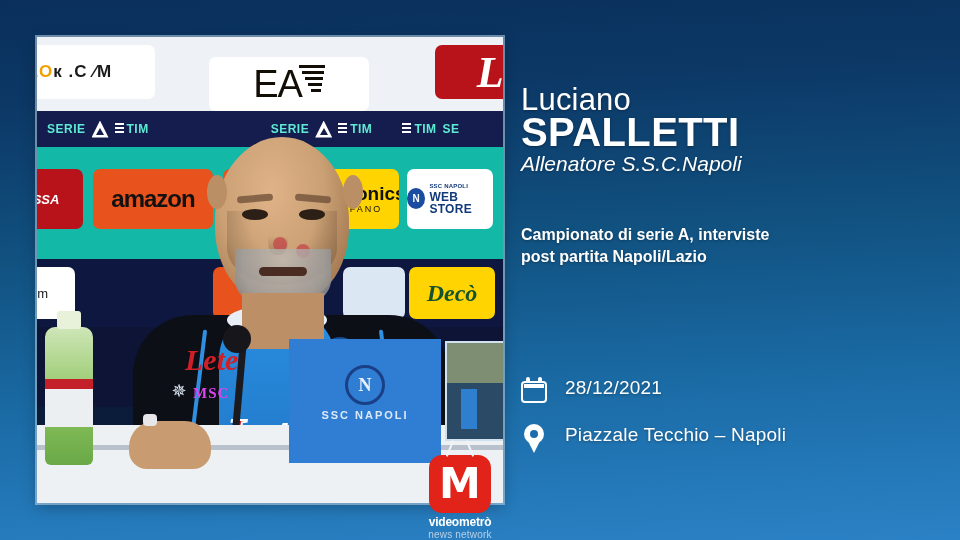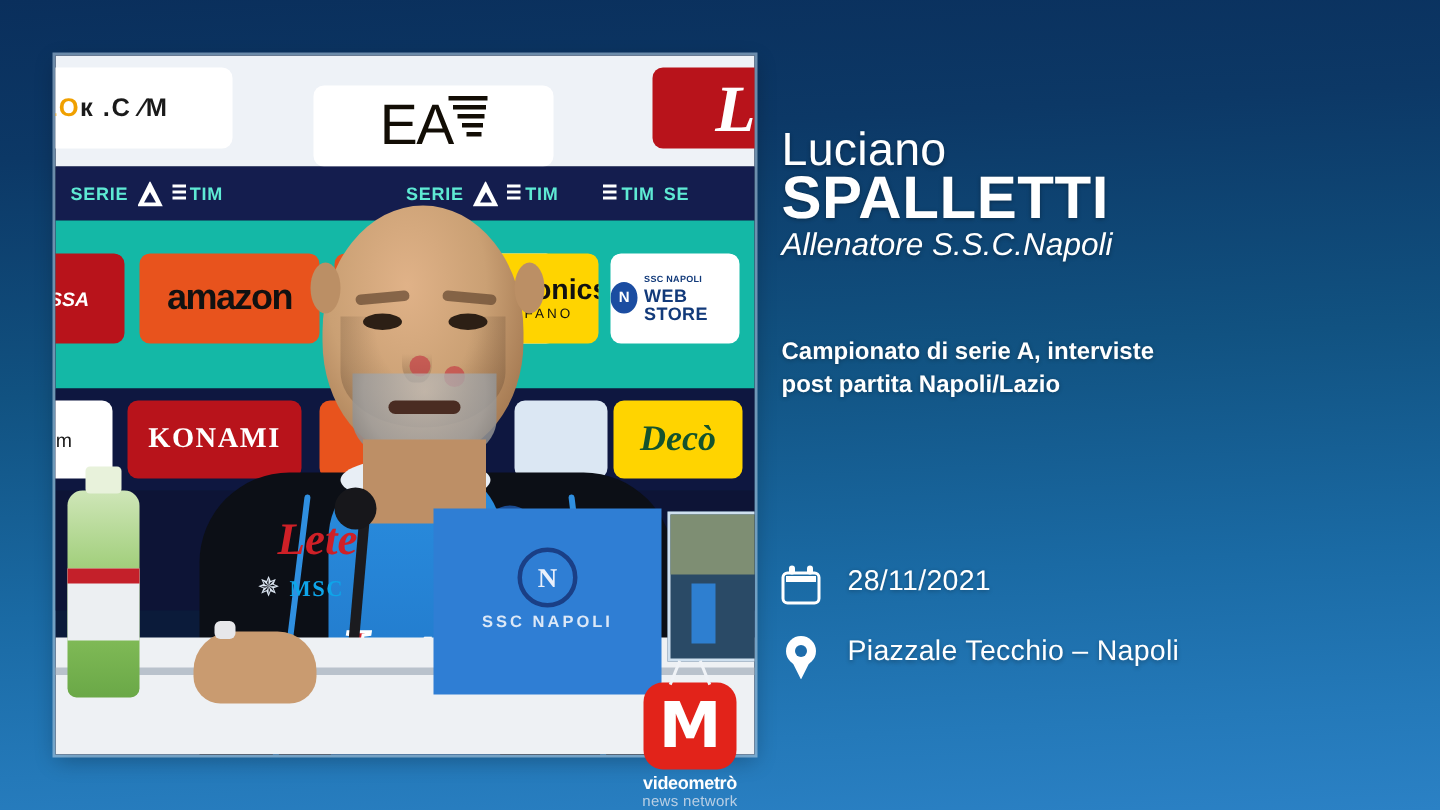--- a/index.html
+++ b/index.html
@@ -90,21 +90,21 @@
   .jacket:before,.jacket:after{content:"";position:absolute;top:14px;width:4px;height:200px;background:#2f8fe0;border-radius:3px;}
   .jacket:before{left:58px;transform:rotate(7deg);} .jacket:after{right:54px;transform:rotate(-7deg);}
   .shirt{position:absolute;left:182px;top:272px;width:116px;height:200px;background:linear-gradient(180deg,#2a8ee0,#1f73c4);
      border-radius:50px 50px 12px 12px;}
   .collar{position:absolute;left:190px;top:268px;width:100px;height:30px;border-radius:50%;
      background:#e8eef5;}
   .lete-sh{position:absolute;left:190px;top:372px;font-family:"Liberation Serif",serif;font-style:italic;
      font-weight:700;font-size:46px;color:#d3232d;-webkit-text-stroke:2px #fff;}
   .lete-j{position:absolute;left:148px;top:306px;font-family:"Liberation Serif",serif;font-style:italic;
      font-weight:700;font-size:30px;color:#cf2027;}
-  .msc{position:absolute;left:156px;top:348px;color:#0ea5e9;font-size:15px;font-weight:700;letter-spacing:1px;
+  .msc{position:absolute;left:156px;top:348px;color:#d946ef;font-size:15px;font-weight:700;letter-spacing:1px;
      font-family:"Liberation Serif",serif;}
   .msc-star{position:absolute;left:132px;top:344px;width:20px;height:20px;color:#dce6f2;font-size:18px;line-height:20px;text-align:center;}
   .mic{position:absolute;left:198px;top:300px;width:7px;height:120px;background:#1b1b1f;transform:rotate(5deg);}
   .mic-head{position:absolute;left:186px;top:288px;width:28px;height:28px;border-radius:50%;background:#17171b;}
   .napoli-badge{position:absolute;left:286px;top:300px;width:34px;height:34px;border-radius:50%;
      background:#1d56a8;opacity:.85;}
 
   .table{position:absolute;left:0;right:0;bottom:0;height:78px;background:#eef1f4;}
   .table:before{content:"";position:absolute;left:0;right:0;top:20px;height:5px;background:#b9c2cc;}
   .hand{position:absolute;left:92px;bottom:34px;width:82px;height:48px;border-radius:26px 26px 18px 18px;background:#c99b70;}
@@ -236,23 +236,20 @@
           <span class="webstore">
             <span class="crest">N</span>
             <span><span style="font-size:6px;letter-spacing:.2px;">SSC NAPOLI</span><b>WEB STORE</b></span>
           </span>
         </div>
       </div>
 
       <div class="board b-mid2">
         <div class="panel p-white" style="left:-34px;top:8px;width:72px;height:52px;">
           <span class="t-com" style="font-size:13px;font-weight:400;">om</span>
-        </div>
-        <div class="panel p-red" style="left:48px;top:8px;width:116px;height:52px;">
-          <span class="kon">KONAMI</span>
         </div>
         <div class="panel p-orange" style="left:176px;top:8px;width:104px;height:52px;"></div>
         <div class="panel p-white" style="left:306px;top:8px;width:62px;height:52px;background:#dbe7f3;"></div>
         <div class="panel p-yellow" style="left:372px;top:8px;width:86px;height:52px;">
           <span class="deco">Decò</span>
         </div>
       </div>
       <div class="board b-low"></div>
 
       <div class="jacket"></div>
@@ -316,21 +313,21 @@
       <div>post partita Napoli/Lazio</div>
     </div>
 
     <div class="meta-row meta-date">
       <span class="cal-icon">
         <span class="tab a"></span>
           <span class="tab b"></span>
         <span class="body"></span>
           <span class="bar"></span>
       </span>
-      <span class="meta-text">28/11/2021</span>
+      <span class="meta-text">28/12/2021</span>
     </div>
 
     <div class="meta-row meta-place">
       <span class="pin-icon">
         <span class="tip"></span>
           <span class="drop"></span>
           <span class="hole"></span>
       </span>
       <span class="meta-text">
         <div>Piazzale Tecchio – Napoli</div>

